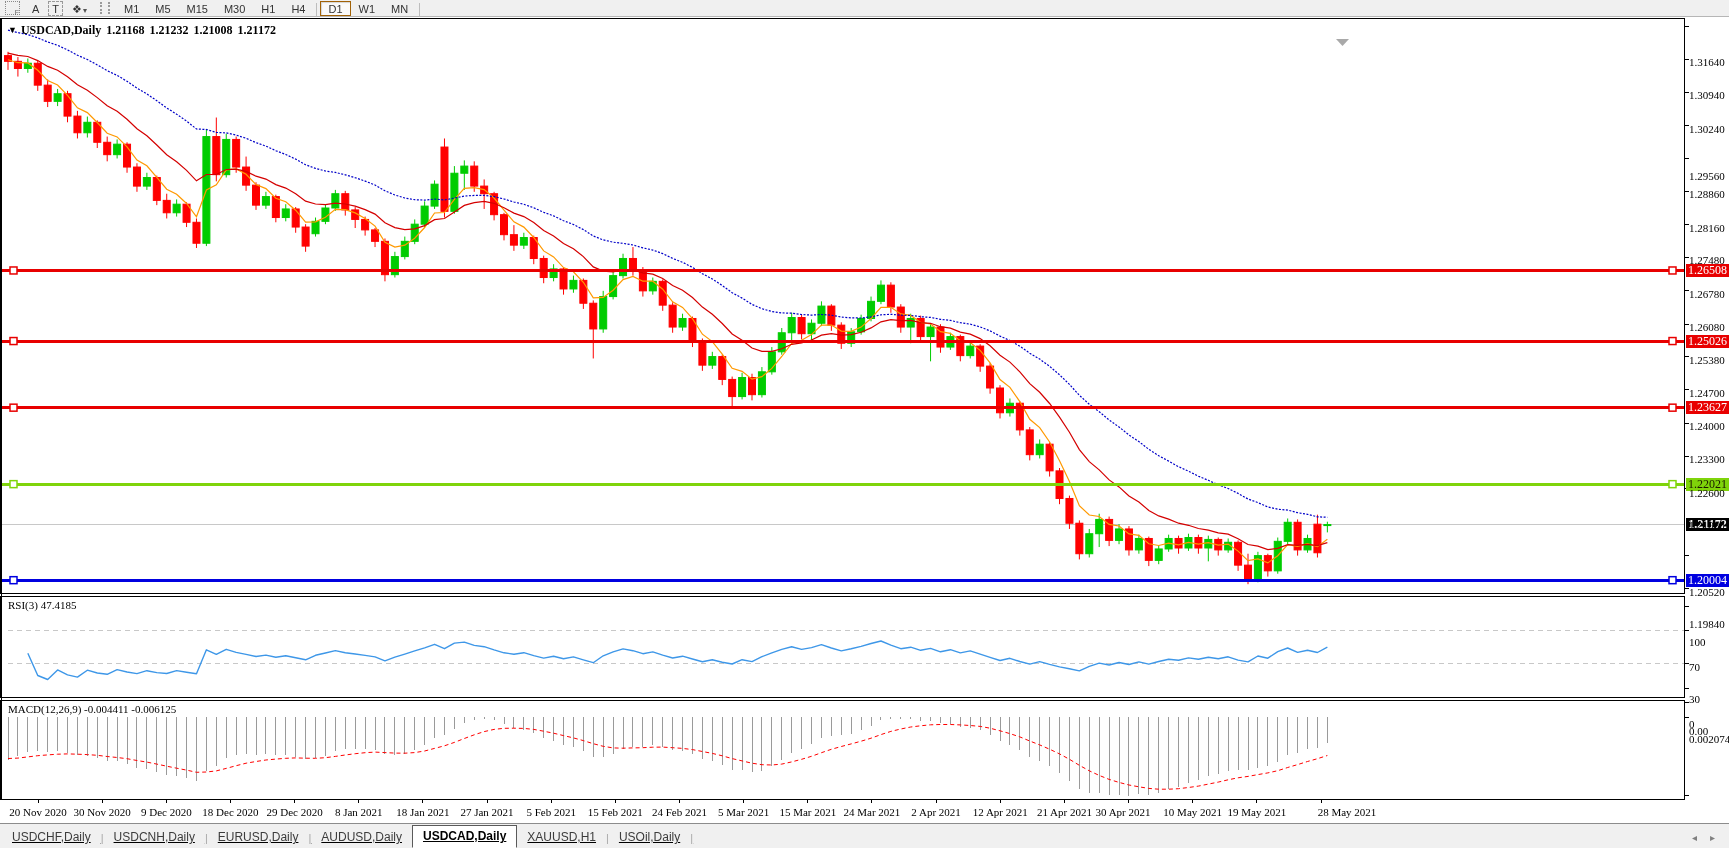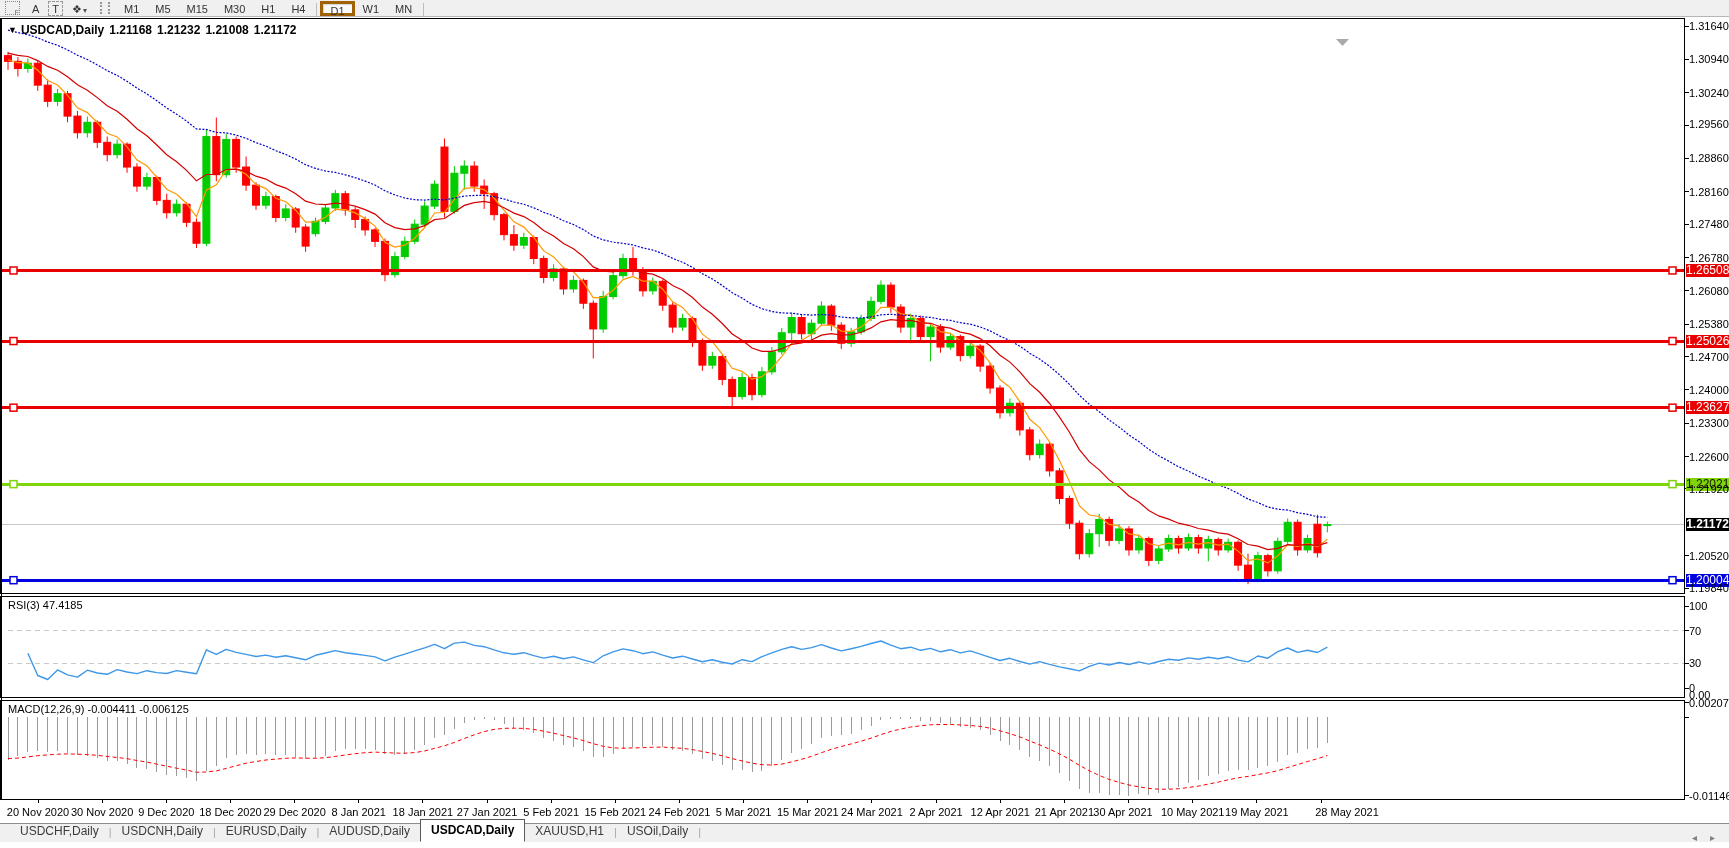--- a/index.html
+++ b/index.html
@@ -8,38 +8,38 @@
   
   #toolbar{position:absolute;top:0;left:0;width:1729px;height:17px;background:#f0f0f0;
            border-bottom:1px solid #b6b6b6;display:flex;align-items:center;gap:2px;padding-left:2px;box-sizing:border-box;}
   .grip{width:6px;height:12px;border-left:2px dotted #9a9a9a;border-right:2px dotted #9a9a9a;margin:0 4px;}
   .anchor{width:13px;height:12px;border:1px dotted #8a8a8a;position:relative;margin:0 3px;}
   .anchor span{position:absolute;right:0px;bottom:-2px;font-size:7px;color:#666;}
   .tbtn{font-size:11px;color:#333;background:transparent;border:1px solid transparent;
         padding:0 6px;height:15px;line-height:14px;cursor:default;font-family:"Liberation Sans",sans-serif;}
   .tbtn.boxed{border:1px dashed #999;padding:0 3px;}
   .tbtn.tf{padding:0 7px;}
-  .tbtn.active{background:#fafafa;border:3px solid #a16207;box-shadow:inset 1px 1px 1px rgba(0,0,0,0.15);}
+  .tbtn.active{background:#fafafa;border:1px solid #a16207;box-shadow:inset 1px 1px 1px rgba(0,0,0,0.15);}
   .vsep{width:1px;height:13px;background:#bdbdbd;margin:0 3px;}
   .caret{font-size:8px;color:#555;margin-left:1px;}
   
-  #chart-area{position:absolute;top:18px;left:0;width:1729px;height:628px;background:#fff;}
+  #chart-area{position:absolute;top:18px;left:0;width:1729px;height:628px;background:#fff;font-family:Liberation Serif, serif;}
   #plot{position:absolute;top:0;left:0;}
   .overlay{position:absolute;font-size:11px;color:#000;white-space:nowrap;}
   #chart-title{top:5px;left:8px;font-weight:bold;font-size:12px;}
   #chart-title .tri{font-size:9px;margin-right:4px;position:relative;top:-1px;}
   #chart-title span.v{margin-left:5px;}
   .ind-label{font-size:11px;color:#000;}
-  .axlabel{position:absolute;left:1689px;width:40px;font-size:11px;color:#000;}
+  .axlabel{position:absolute;left:1689px;width:40px;font-size:11px;color:#000;margin-top:36px;}
   .pricetag{position:absolute;left:1686px;width:43px;height:13px;font-size:12px;line-height:13px;
             text-align:center;font-weight:normal;}
   .datelabel{position:absolute;top:788px;font-size:11px;color:#000;transform:translateX(-50%);}
   
-  #tabbar{position:absolute;top:823px;left:0;width:1729px;height:19px;background:#f0f0f0;
-          border-top:1px solid #8c8c8c;display:flex;align-items:flex-end;padding-left:10px;box-sizing:border-box;}
+  #tabbar{position:absolute;top:823px;left:0;width:1729px;height:25px;background:#f0f0f0;
+          border-top:1px solid #8c8c8c;display:flex;align-items:flex-end;padding-left:2px;box-sizing:border-box;text-decoration:underline;}
   .tab{font-size:12px;color:#3c3c3c;padding:3px 10px 4px 10px;cursor:default;}
   .tab.active{background:#fff;border:1px solid #5a5a5a;border-bottom:1px solid #fff;
               font-weight:bold;color:#000;margin-bottom:-1px;position:relative;top:-1px;}
   .tabsep{color:#a8a8a8;font-size:11px;padding-bottom:4px;}
   .tabscroll{position:absolute;top:8px;font-size:10px;color:#808080;}
 </style>
 </head>
 <body>
 
 <div id="app">
@@ -553,21 +553,21 @@
     <div id="labels">
         <div class="pricetag" style="top: 245.976px; background: rgb(232, 0, 0); color: rgb(255, 255, 255);">1.26508</div>
         <div class="pricetag" style="top: 316.548px; background: rgb(232, 0, 0); color: rgb(255, 255, 255);">1.25026</div>
         <div class="pricetag" style="top: 383.167px; background: rgb(232, 0, 0); color: rgb(255, 255, 255);">1.23627</div>
         <div class="pricetag" style="top: 459.643px; background: rgb(127, 212, 10); color: rgb(26, 26, 0);">1.22021</div>
         <div class="pricetag" style="top: 555.69px; background: rgb(0, 0, 224); color: rgb(255, 255, 255);">1.20004</div>
         <div class="pricetag" style="top: 500.071px; background: rgb(0, 0, 0); color: rgb(255, 255, 255); font-weight: bold;">1.21172</div>
         <div class="axlabel" style="top: 2.09524px;">1.31640</div>
         <div class="axlabel" style="top: 35.4286px;">1.30940</div>
         <div class="axlabel" style="top: 68.7619px;">1.30240</div>
-        <div class="axlabel" style="top: 100px;">1.29560</div>
+        <div class="axlabel" style="top: 116px;">1.29560</div>
         <div class="axlabel" style="top: 134.476px;">1.28860</div>
         <div class="axlabel" style="top: 167.81px;">1.28160</div>
         <div class="axlabel" style="top: 200.19px;">1.27480</div>
         <div class="axlabel" style="top: 233.524px;">1.26780</div>
         <div class="axlabel" style="top: 266.857px;">1.26080</div>
         <div class="axlabel" style="top: 300.19px;">1.25380</div>
         <div class="axlabel" style="top: 332.571px;">1.24700</div>
         <div class="axlabel" style="top: 365.905px;">1.24000</div>
         <div class="axlabel" style="top: 399.238px;">1.23300</div>
         <div class="axlabel" style="top: 432.571px;">1.22600</div>

